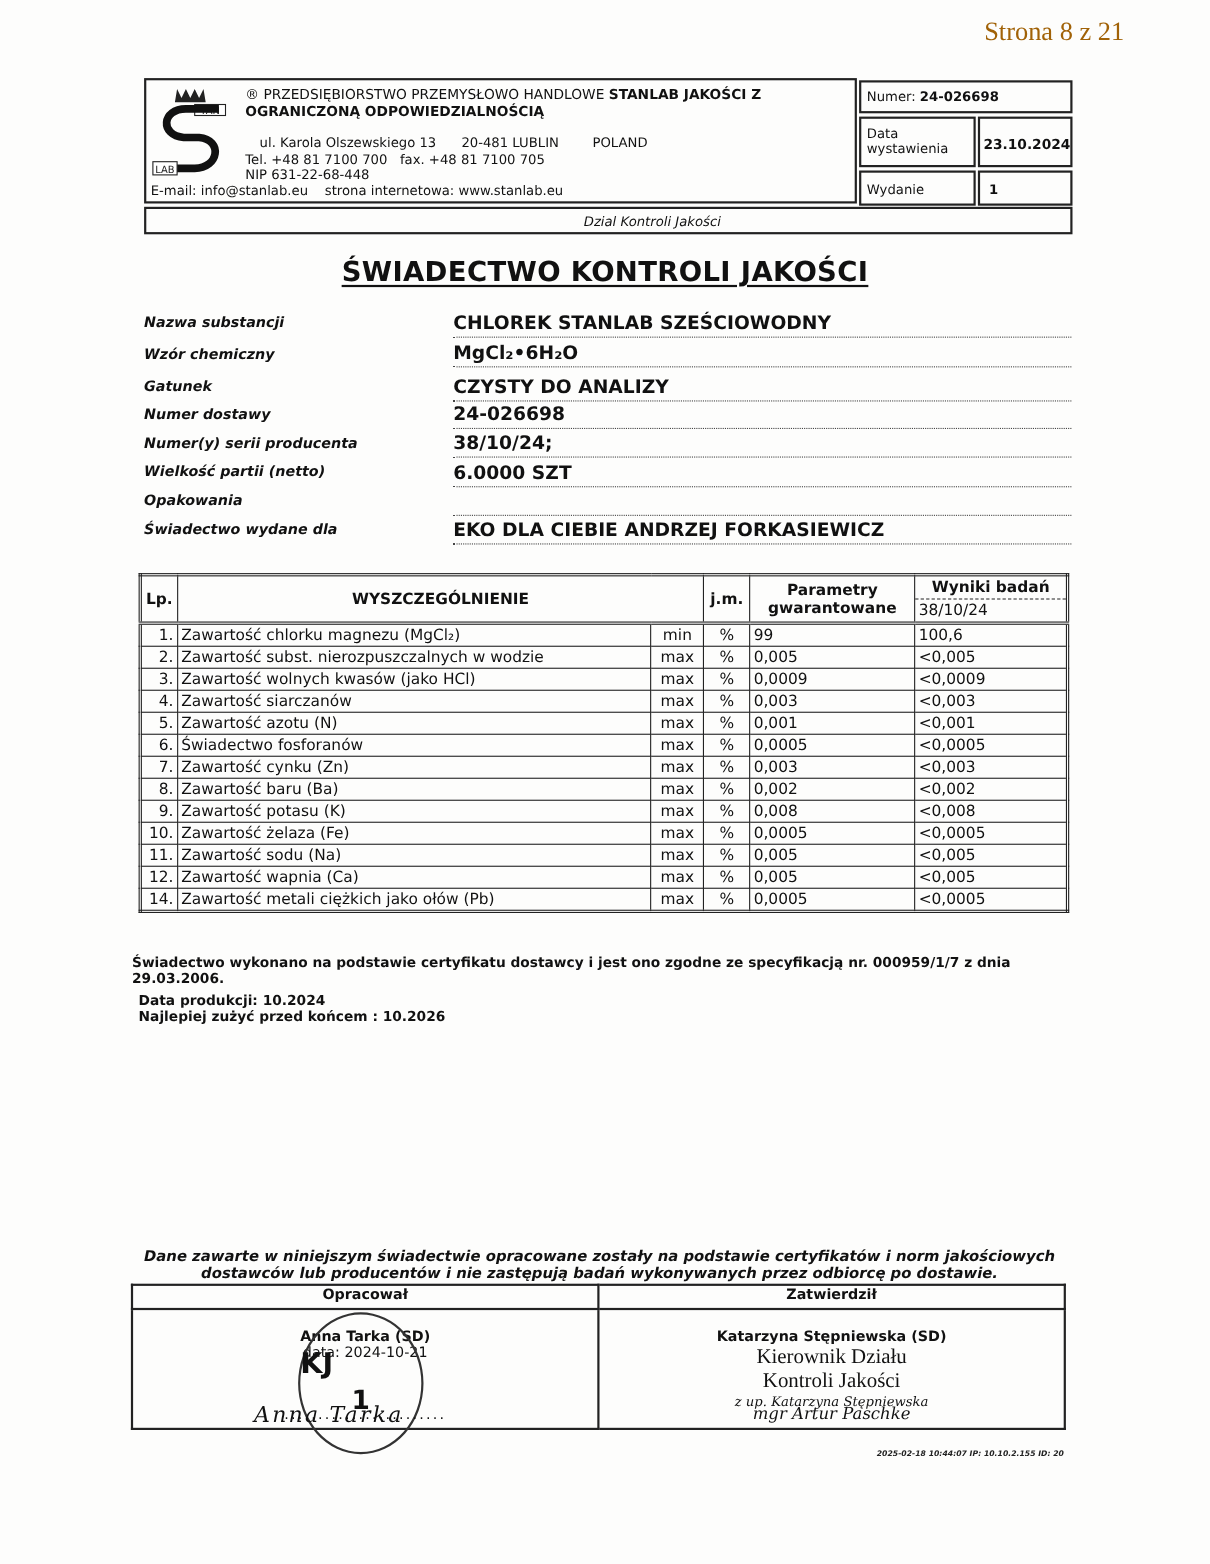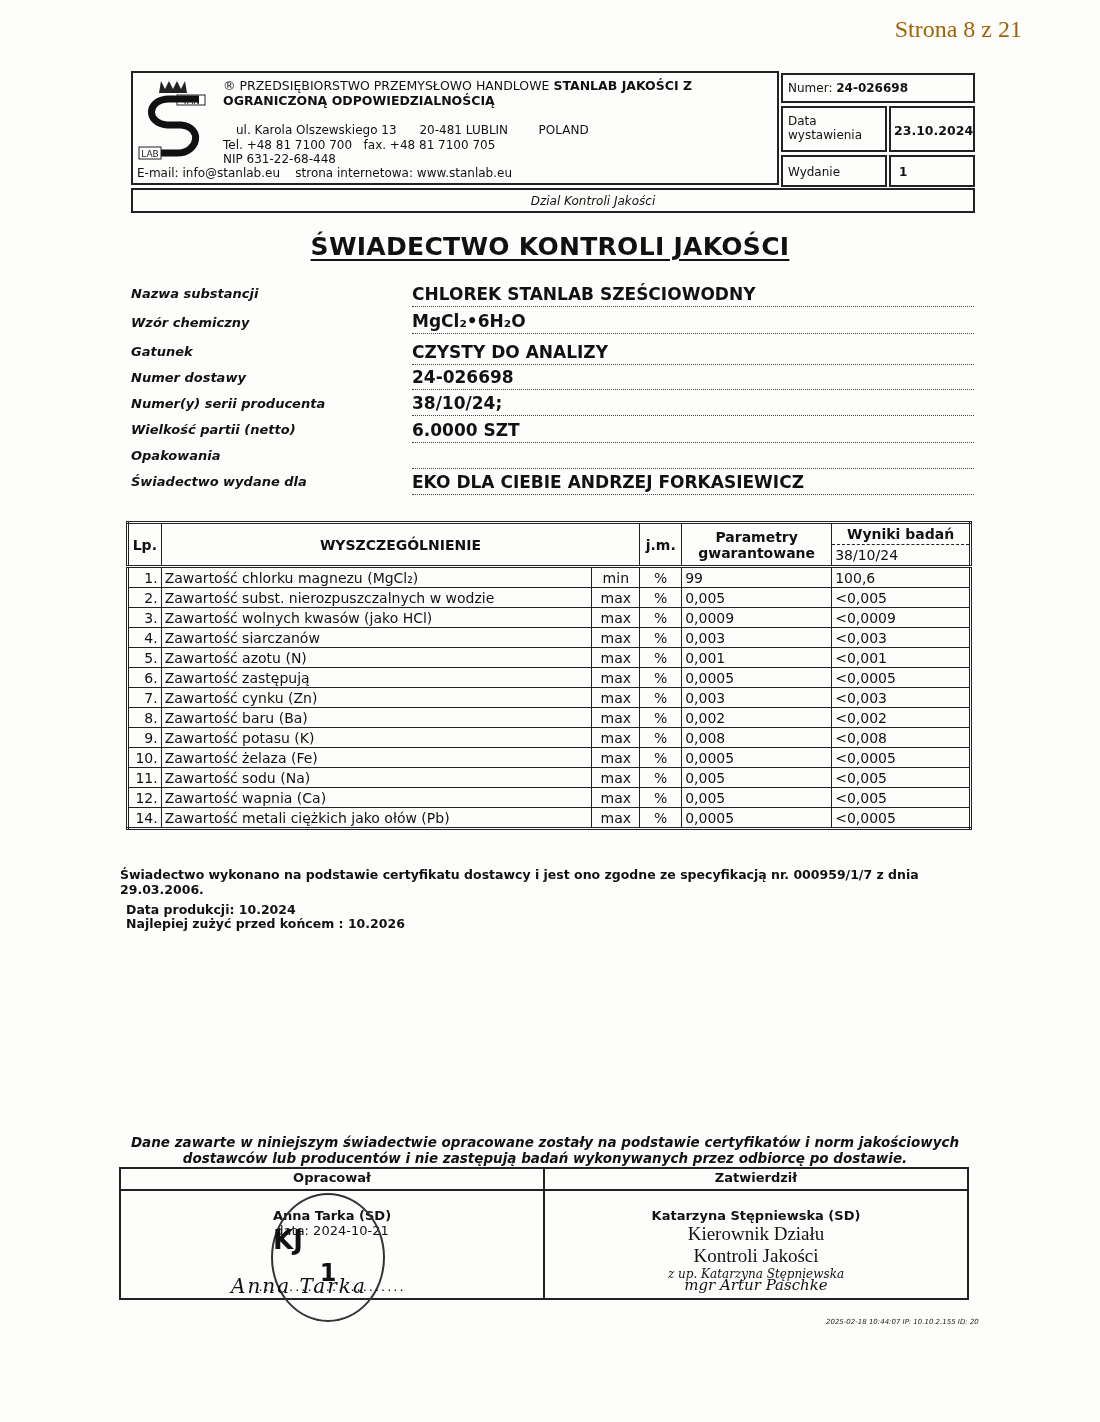--- a/index.html
+++ b/index.html
@@ -63,21 +63,21 @@
   table.sig td.b { height:105px; position:relative; }
   .sig-name { font-weight:bold; margin-top:16px; }
   .sig-date { font-size:13px; }
   .sig-line { position:absolute; bottom:4px; left:0; right:0; text-align:center; letter-spacing:2px; }
   .stamp { position:absolute; left:150px; top:2px; width:110px; height:125px; border:2px solid #333; border-radius:50%; }
   .stamp-kj { position:absolute; left:0; right:0; top:30px; text-align:left; font-size:26px; font-weight:bold; }
   .stamp-1 { position:absolute; left:0; right:0; top:64px; text-align:center; font-size:24px; font-weight:bold; }
   .cursive { font-family:"DejaVu Serif", serif; font-style:italic; }
   .kier { font-family:"Liberation Serif", serif; font-size:19px; line-height:22px; }
   .zup { font-family:"DejaVu Serif", serif; font-style:italic; font-size:12px; }
-  .footer-stamp { left:826px; top:1318px; font-size:7px; font-style:italic; font-weight:normal; color:#222; }
+  .footer-stamp { left:797px; top:1318px; font-size:7px; font-style:italic; font-weight:bold; color:#222; }
 </style>
 </head>
 <body>
 
 <div class="abs page-num">Strona 8 z 21</div>
 
 <div class="abs hdr-main">
   <svg class="abs logo" viewBox="0 0 70 86">
     <path d="M24 4 l4 8 l4 -8 l4 8 l4 -8 l4 8 l4 -8 l2 12 h-28z" fill="#222"></path>
     <rect x="40" y="18" width="28" height="10" fill="#fff" stroke="#222" stroke-width="1"></rect>
@@ -171,21 +171,21 @@
       <tr>
         <td class="lp">5.</td>
         <td class="desc">Zawartość azotu (N)</td>
         <td class="lim">max</td>
         <td class="unit">%</td>
         <td class="par">0,001</td>
         <td class="wyn">&lt;0,001</td>
       </tr>
       <tr>
         <td class="lp">6.</td>
-        <td class="desc">Zawartość zastępują</td>
+        <td class="desc">Świadectwo fosforanów</td>
         <td class="lim">max</td>
         <td class="unit">%</td>
         <td class="par">0,0005</td>
         <td class="wyn">&lt;0,0005</td>
       </tr>
       <tr>
         <td class="lp">7.</td>
         <td class="desc">Zawartość cynku (Zn)</td>
         <td class="lim">max</td>
         <td class="unit">%</td>

